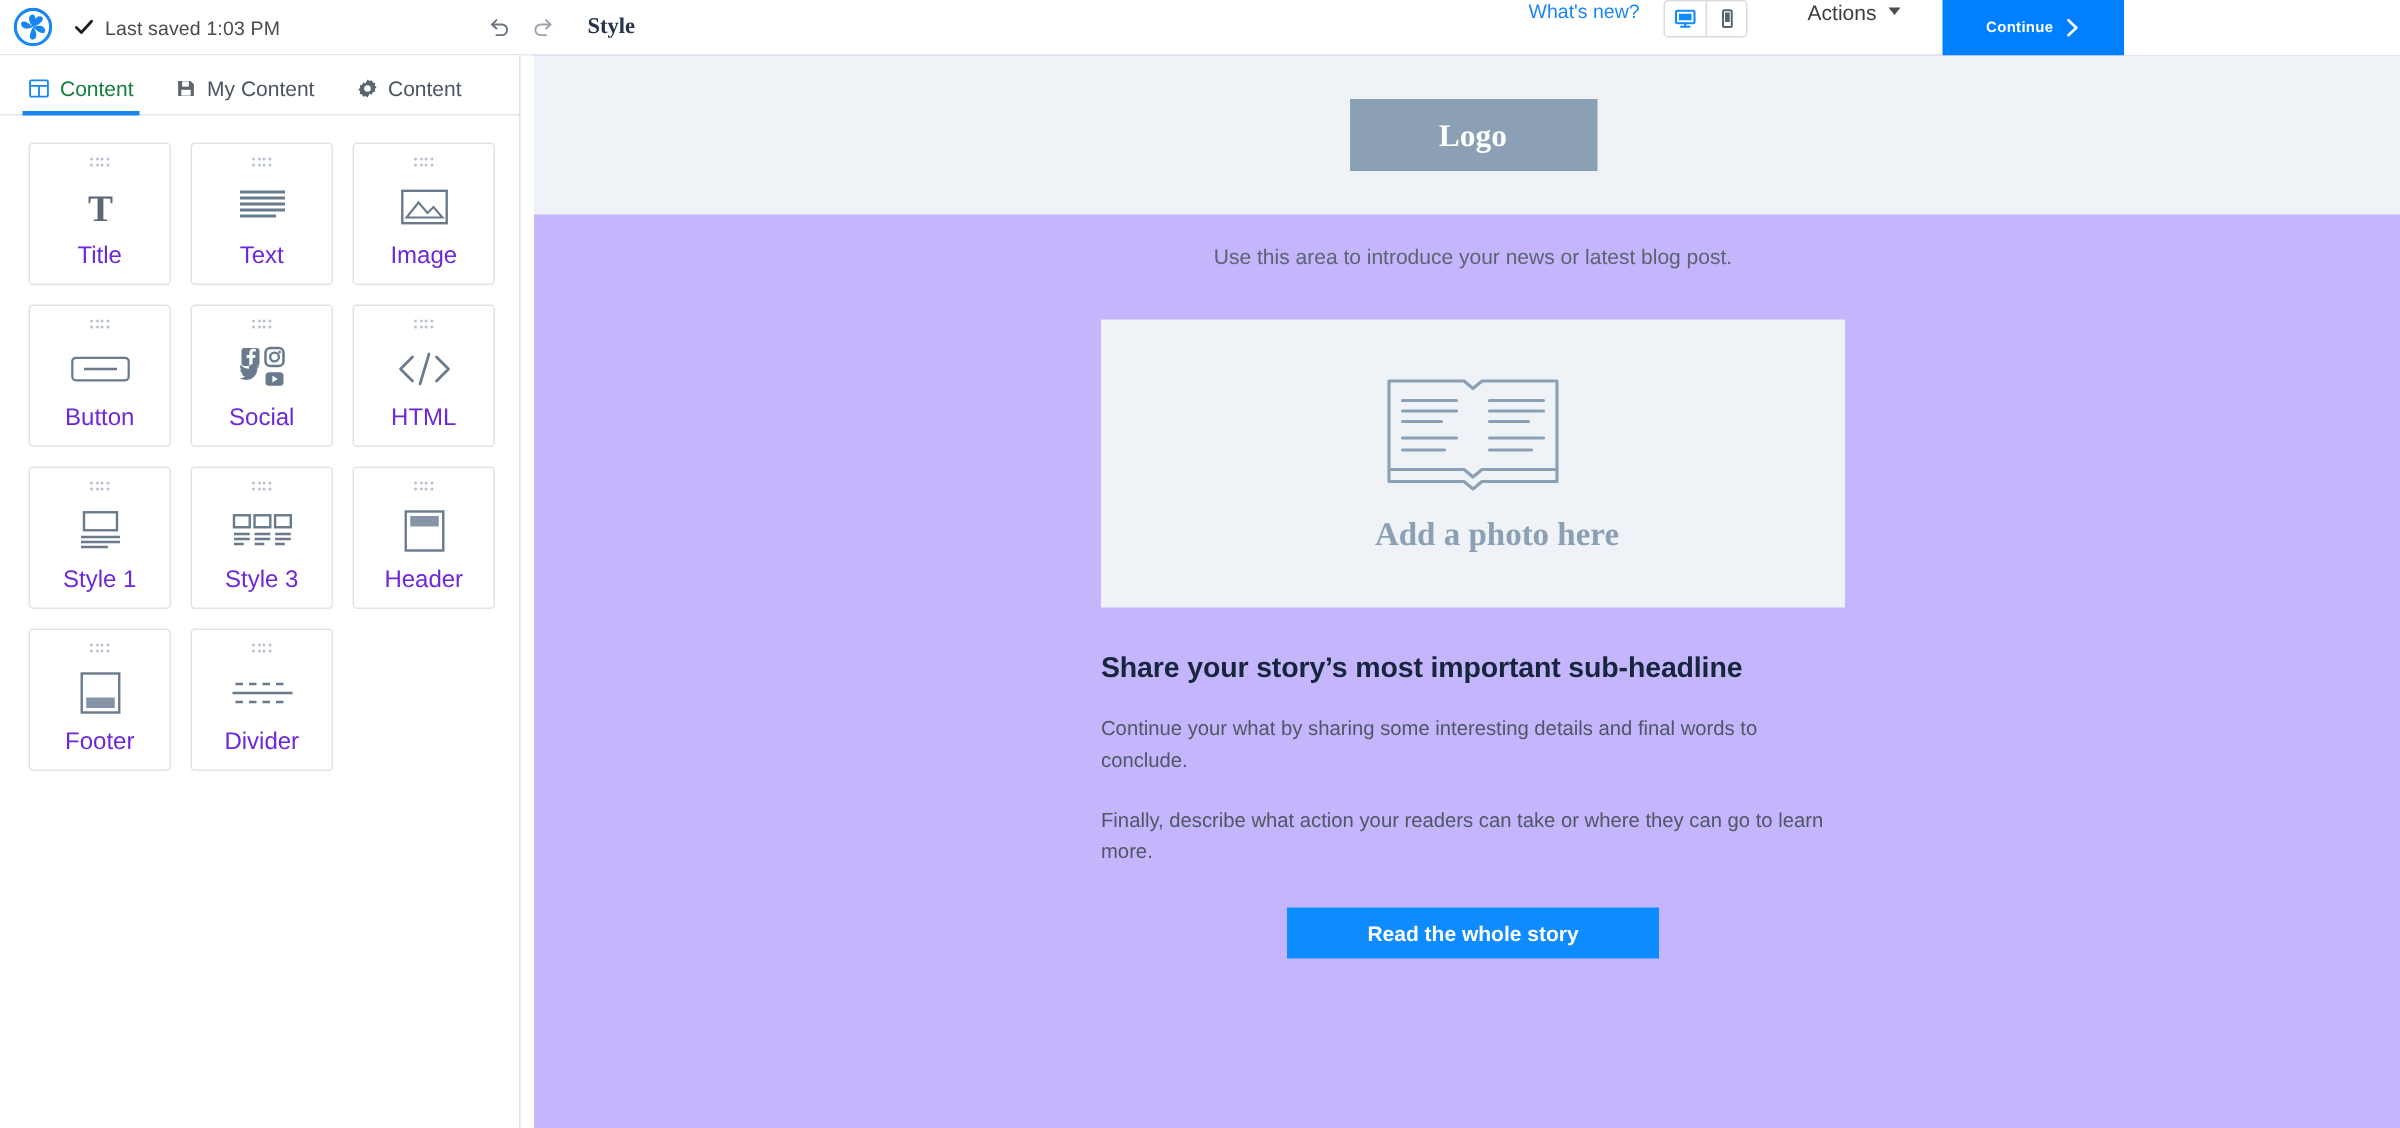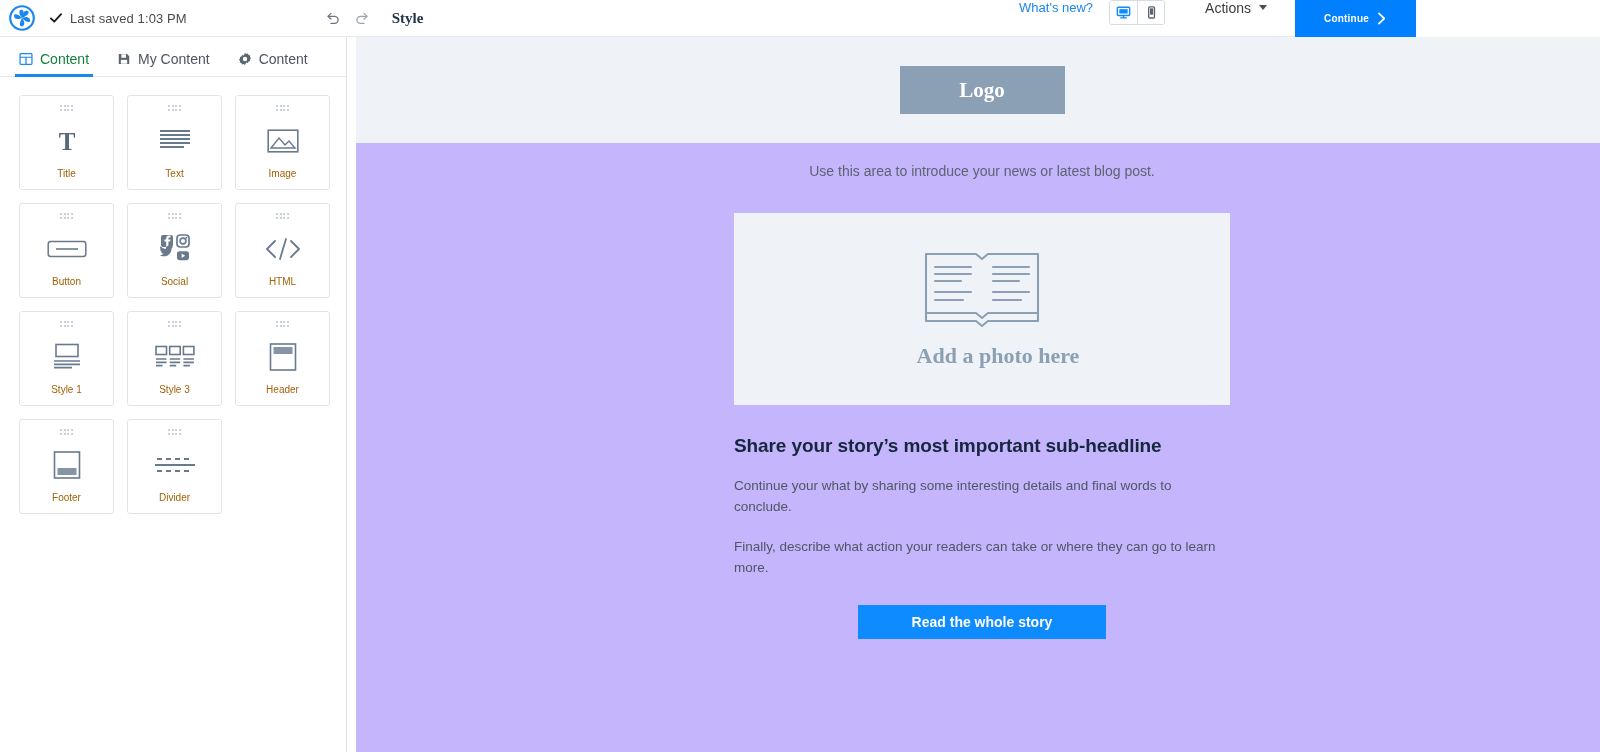--- a/index.html
+++ b/index.html
@@ -118,21 +118,21 @@
     width: 13px; height: 7px;
     display: grid; grid-template-columns: repeat(4, 1fr); grid-template-rows: repeat(2, 1fr);
     gap: 1.5px;
   }
   .grip i { background: #b8c2cf; border-radius: 50%; width: 2px; height: 2px; display:block; }
   .block-art {
     flex: 1; display: flex; align-items: center; justify-content: center;
     width: 100%;
   }
   .block-label {
-    font-size: 10px; color: #a16207; padding-bottom: 10px; line-height: 1;
+    font-size: 16px; color: #6d28d9; padding-bottom: 10px; line-height: 1;
   }
 
   
   #canvas {
     position: absolute; top: 37px; left: 356px;
     width: 1252px; height: 715px;
     background: #c4b5fd;
     overflow: hidden;
   }
   #logo-band {

